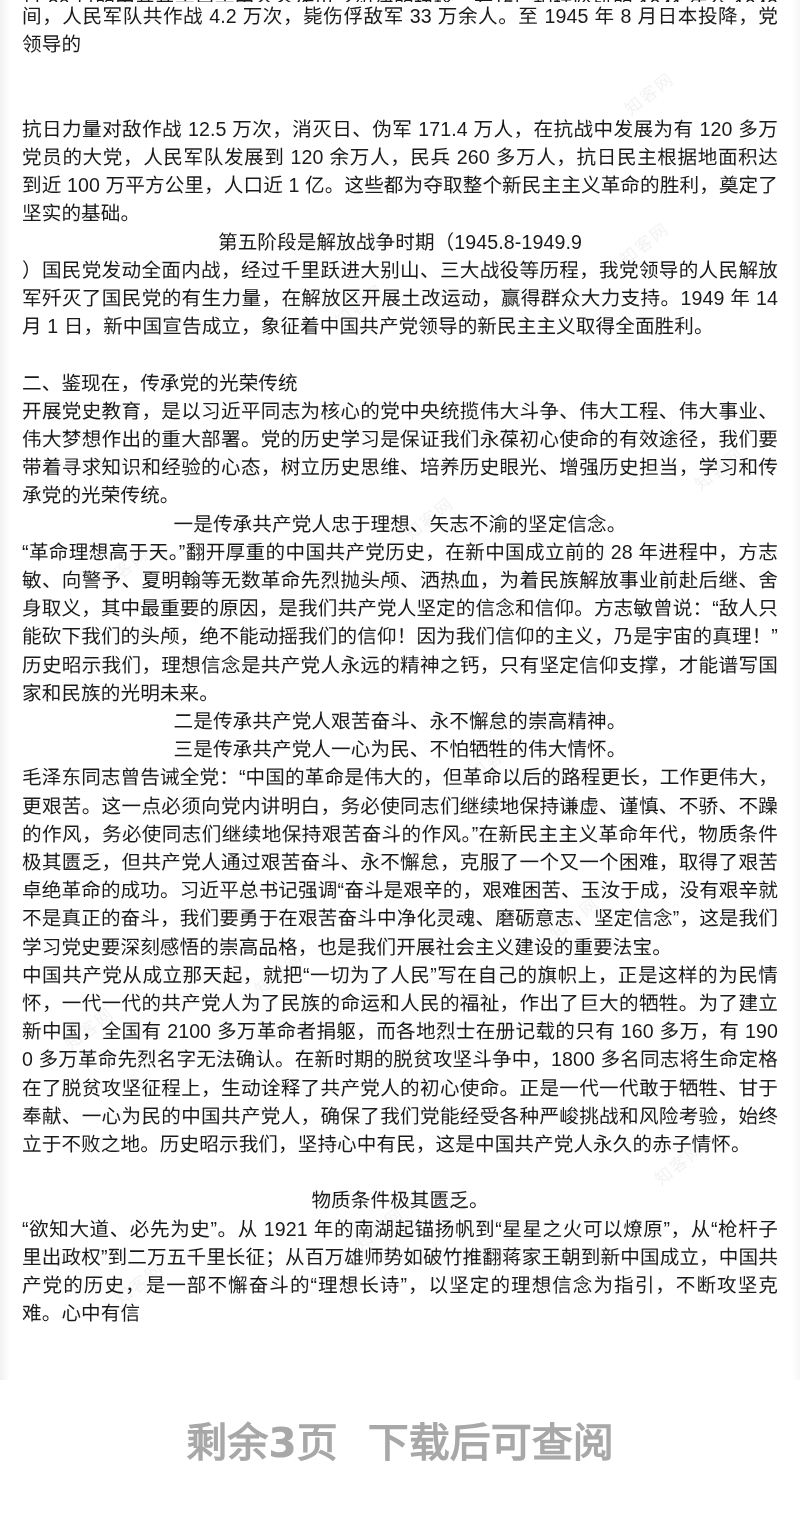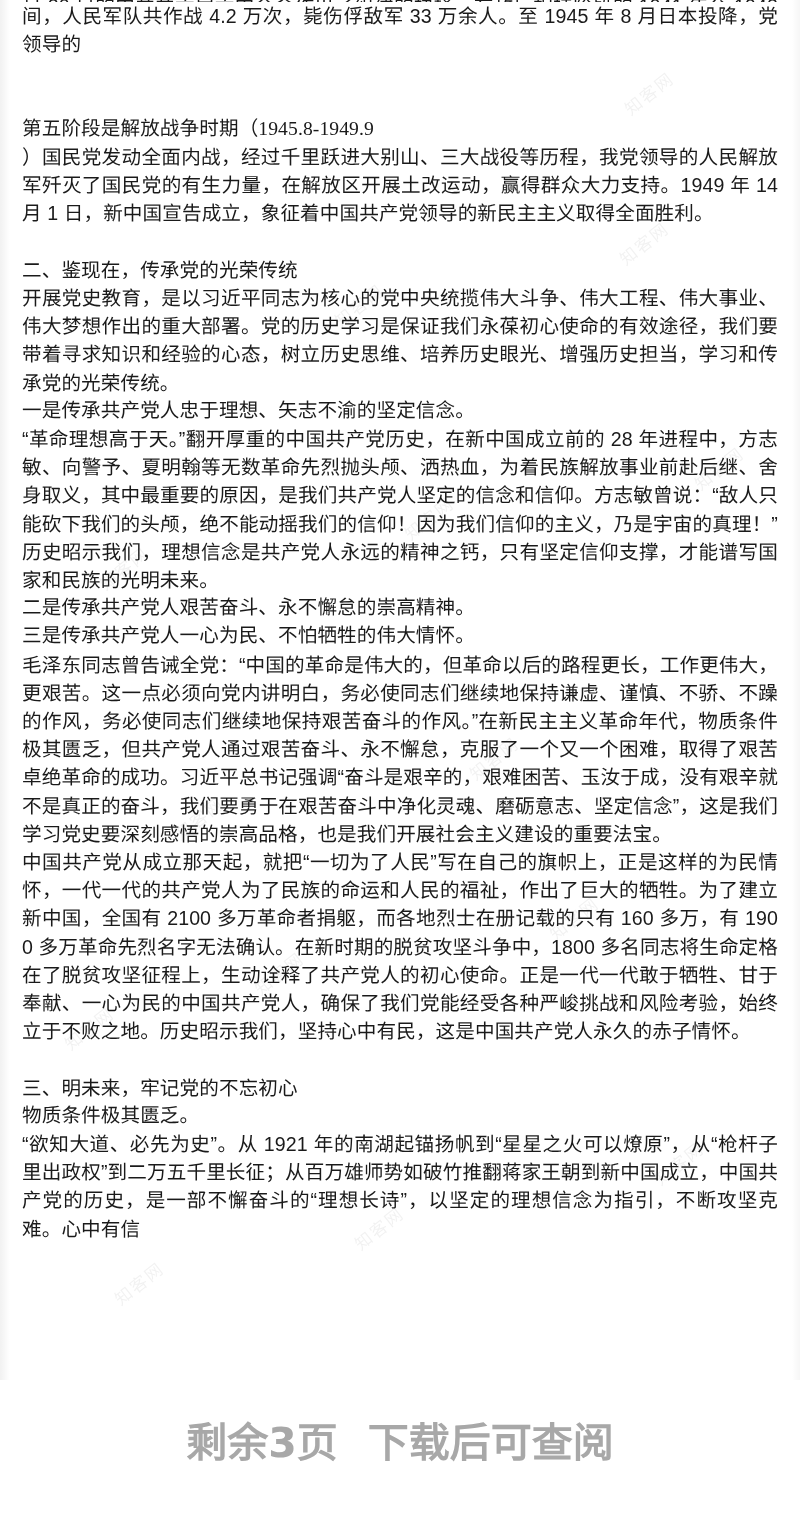--- a/index.html
+++ b/index.html
@@ -89,22 +89,21 @@
     margin-bottom: 0;
   }
 
   .para.heading {
     font-size: 19.6px;
     line-height: 28.2px;
     text-align: left;
   }
 
   .para.nowrap-line {
-    text-align: left;
-    font-family: Liberation Serif, serif;
+    text-align: center;
   }
 
   .spacer-line {
     height: 28.2px;
   }
 
   
   .paywall {
     position: absolute;
     left: 0;
@@ -159,20 +158,21 @@
 
   <div class="doc-body">
 
     <div class="para clipped-top">月 20 日的中共共六届六中全会作出了组建的抉择。在敌后相持阶段的 1941 年至 1942 年</div>
 
     <p class="para">间，人民军队共作战 4.2 万次，毙伤俘敌军 33 万余人。至 1945 年 8 月日本投降，党领导的</p>
 
     <div class="spacer-line"></div>
     <div class="spacer-line"></div>
 
+    <p class="para">抗日力量对敌作战 12.5 万次，消灭日、伪军 171.4 万人，在抗战中发展为有 120 多万党员的大党，人民军队发展到 120 余万人，民兵 260 多万人，抗日民主根据地面积达到近 100 万平方公里，人口近 1 亿。这些都为夺取整个新民主主义革命的胜利，奠定了坚实的基础。</p>
 
     <p class="para nowrap-line">第五阶段是解放战争时期（1945.8-1949.9</p>
 
     <p class="para">）国民党发动全面内战，经过千里跃进大别山、三大战役等历程，我党领导的人民解放军歼灭了国民党的有生力量，在解放区开展土改运动，赢得群众大力支持。1949 年 14 月 1 日，新中国宣告成立，象征着中国共产党领导的新民主主义取得全面胜利。</p>
 
     <div class="spacer-line"></div>
 
     <p class="para heading">二、鉴现在，传承党的光荣传统</p>
 
     <p class="para">开展党史教育，是以习近平同志为核心的党中央统揽伟大斗争、伟大工程、伟大事业、伟大梦想作出的重大部署。党的历史学习是保证我们永葆初心使命的有效途径，我们要带着寻求知识和经验的心态，树立历史思维、培养历史眼光、增强历史担当，学习和传承党的光荣传统。</p>
@@ -184,21 +184,20 @@
     <p class="para nowrap-line">二是传承共产党人艰苦奋斗、永不懈怠的崇高精神。</p>
 
     <p class="para nowrap-line">三是传承共产党人一心为民、不怕牺牲的伟大情怀。</p>
 
     <p class="para">毛泽东同志曾告诫全党：“中国的革命是伟大的，但革命以后的路程更长，工作更伟大，更艰苦。这一点必须向党内讲明白，务必使同志们继续地保持谦虚、谨慎、不骄、不躁的作风，务必使同志们继续地保持艰苦奋斗的作风。”在新民主主义革命年代，物质条件极其匮乏，但共产党人通过艰苦奋斗、永不懈怠，克服了一个又一个困难，取得了艰苦卓绝革命的成功。习近平总书记强调“奋斗是艰辛的，艰难困苦、玉汝于成，没有艰辛就不是真正的奋斗，我们要勇于在艰苦奋斗中净化灵魂、磨砺意志、坚定信念”，这是我们学习党史要深刻感悟的崇高品格，也是我们开展社会主义建设的重要法宝。</p>
 
     <p class="para">中国共产党从成立那天起，就把“一切为了人民”写在自己的旗帜上，正是这样的为民情怀，一代一代的共产党人为了民族的命运和人民的福祉，作出了巨大的牺牲。为了建立新中国，全国有 2100 多万革命者捐躯，而各地烈士在册记载的只有 160 多万，有 1900 多万革命先烈名字无法确认。在新时期的脱贫攻坚斗争中，1800 多名同志将生命定格在了脱贫攻坚征程上，生动诠释了共产党人的初心使命。正是一代一代敢于牺牲、甘于奉献、一心为民的中国共产党人，确保了我们党能经受各种严峻挑战和风险考验，始终立于不败之地。历史昭示我们，坚持心中有民，这是中国共产党人永久的赤子情怀。</p>
 
     <div class="spacer-line"></div>
 
-    <p class="para heading">三、明未来，牢记党的不忘初心</p>
 
 
     <p class="para nowrap-line">物质条件极其匮乏。</p>
 
     <p class="para">“欲知大道、必先为史”。从 1921 年的南湖起锚扬帆到“星星之火可以燎原”，从“枪杆子里出政权”到二万五千里长征；从百万雄师势如破竹推翻蒋家王朝到新中国成立，中国共产党的历史，是一部不懈奋斗的“理想长诗”，以坚定的理想信念为指引，不断攻坚克难。心中有信</p>
 
   </div>
 
   <div class="paywall">
     <div class="paywall-inner">

